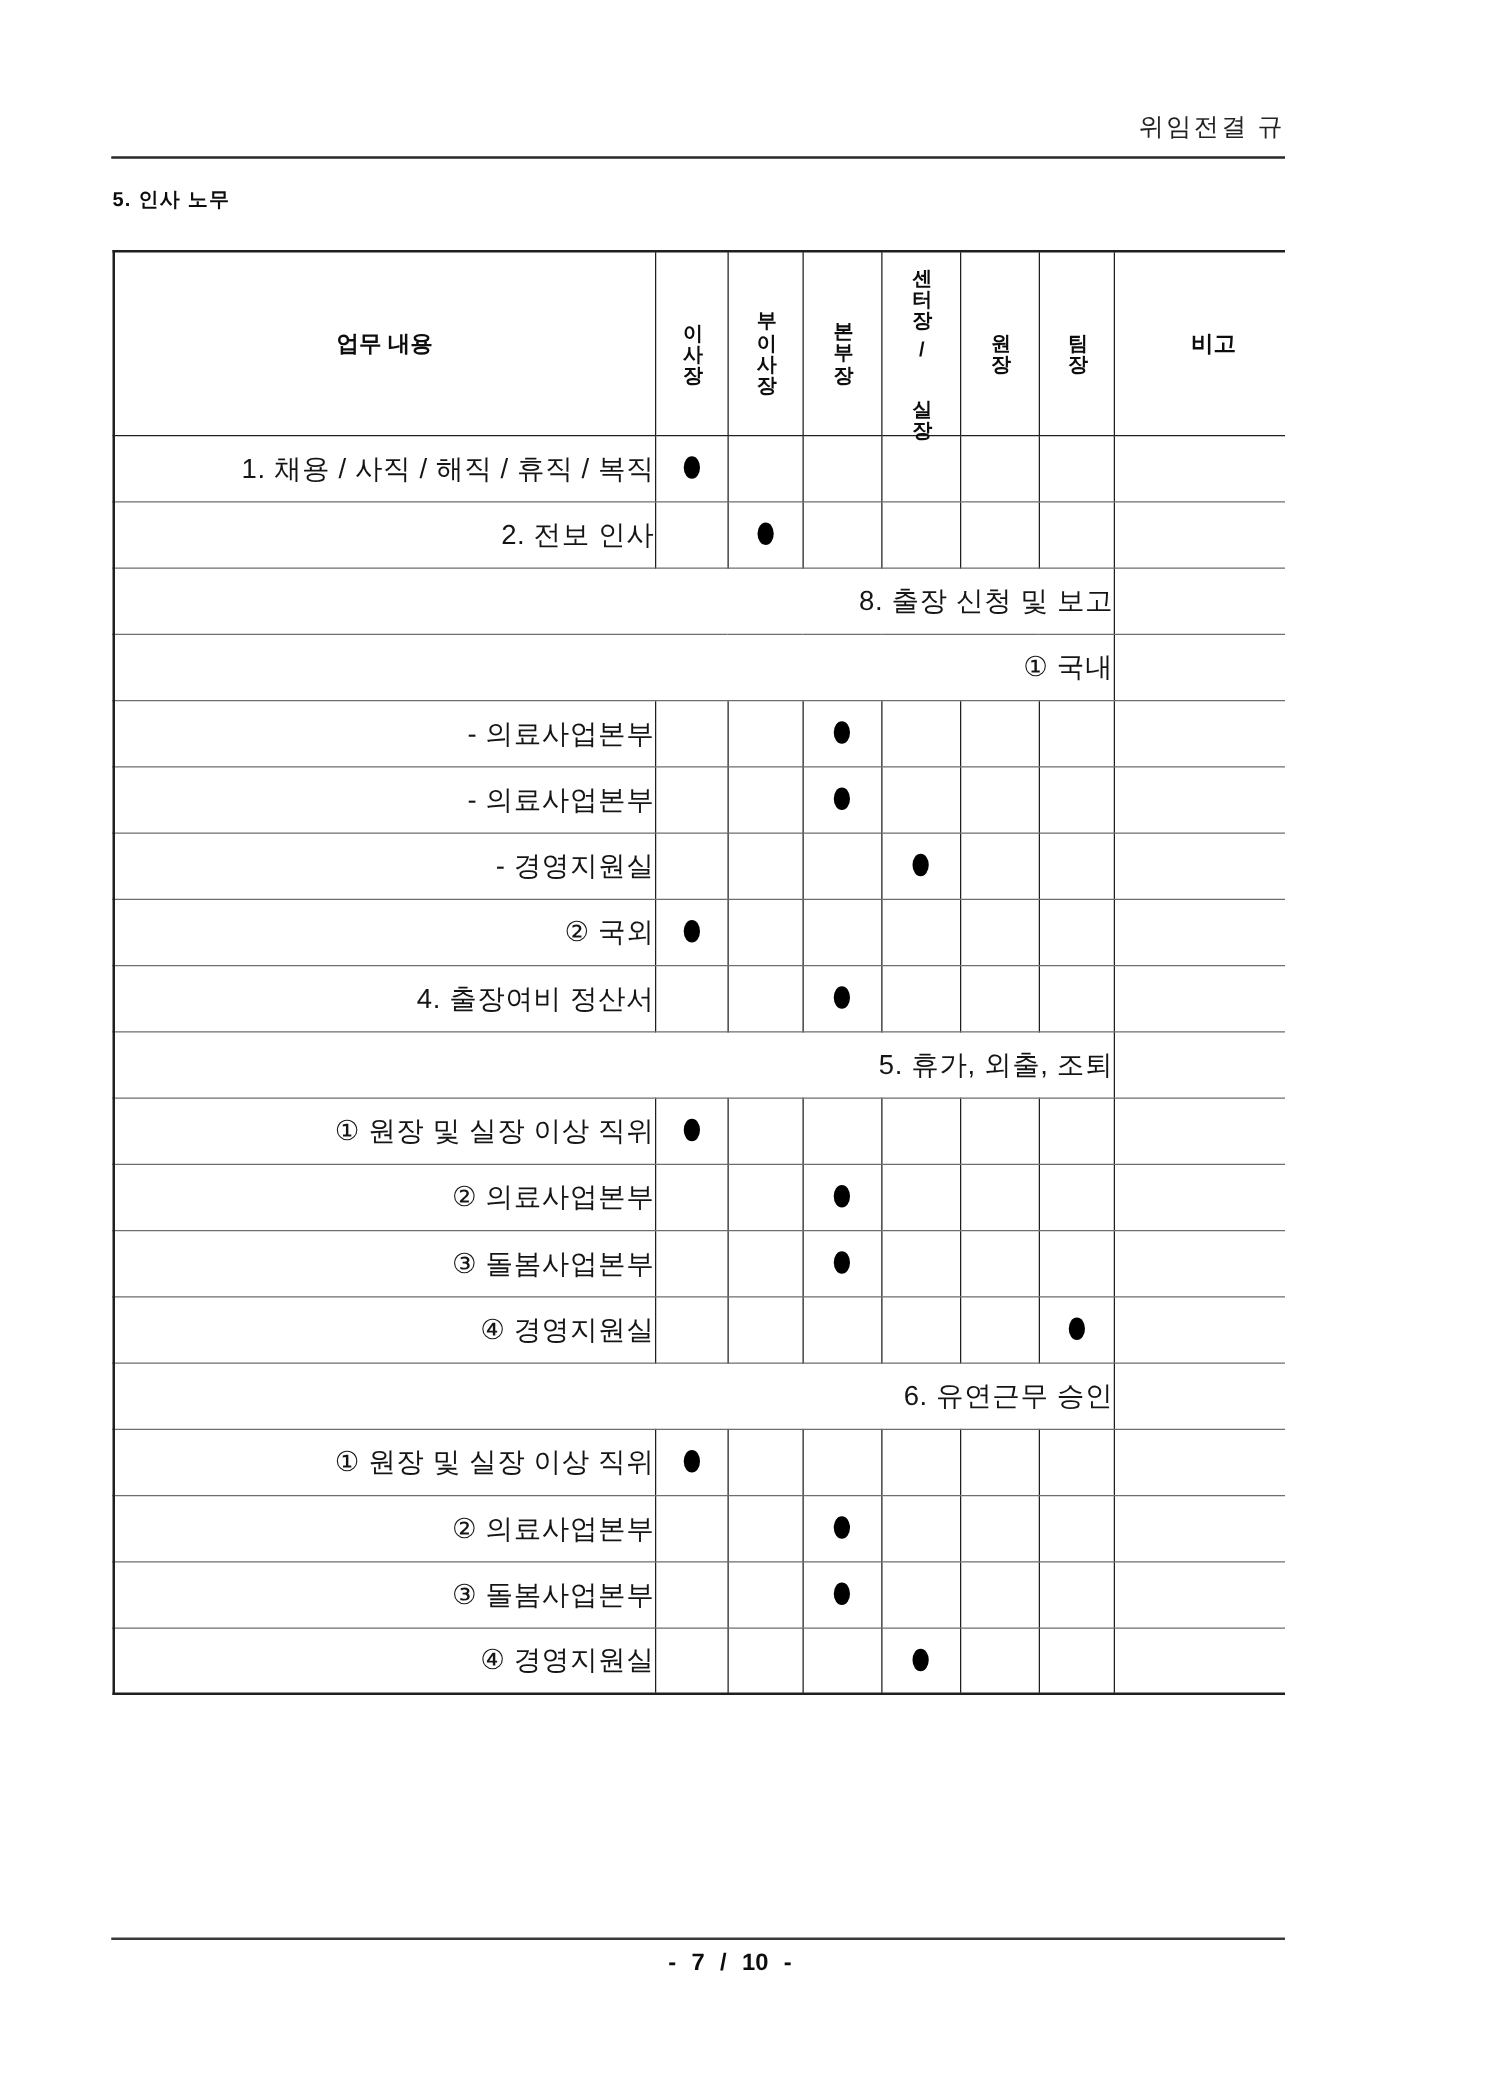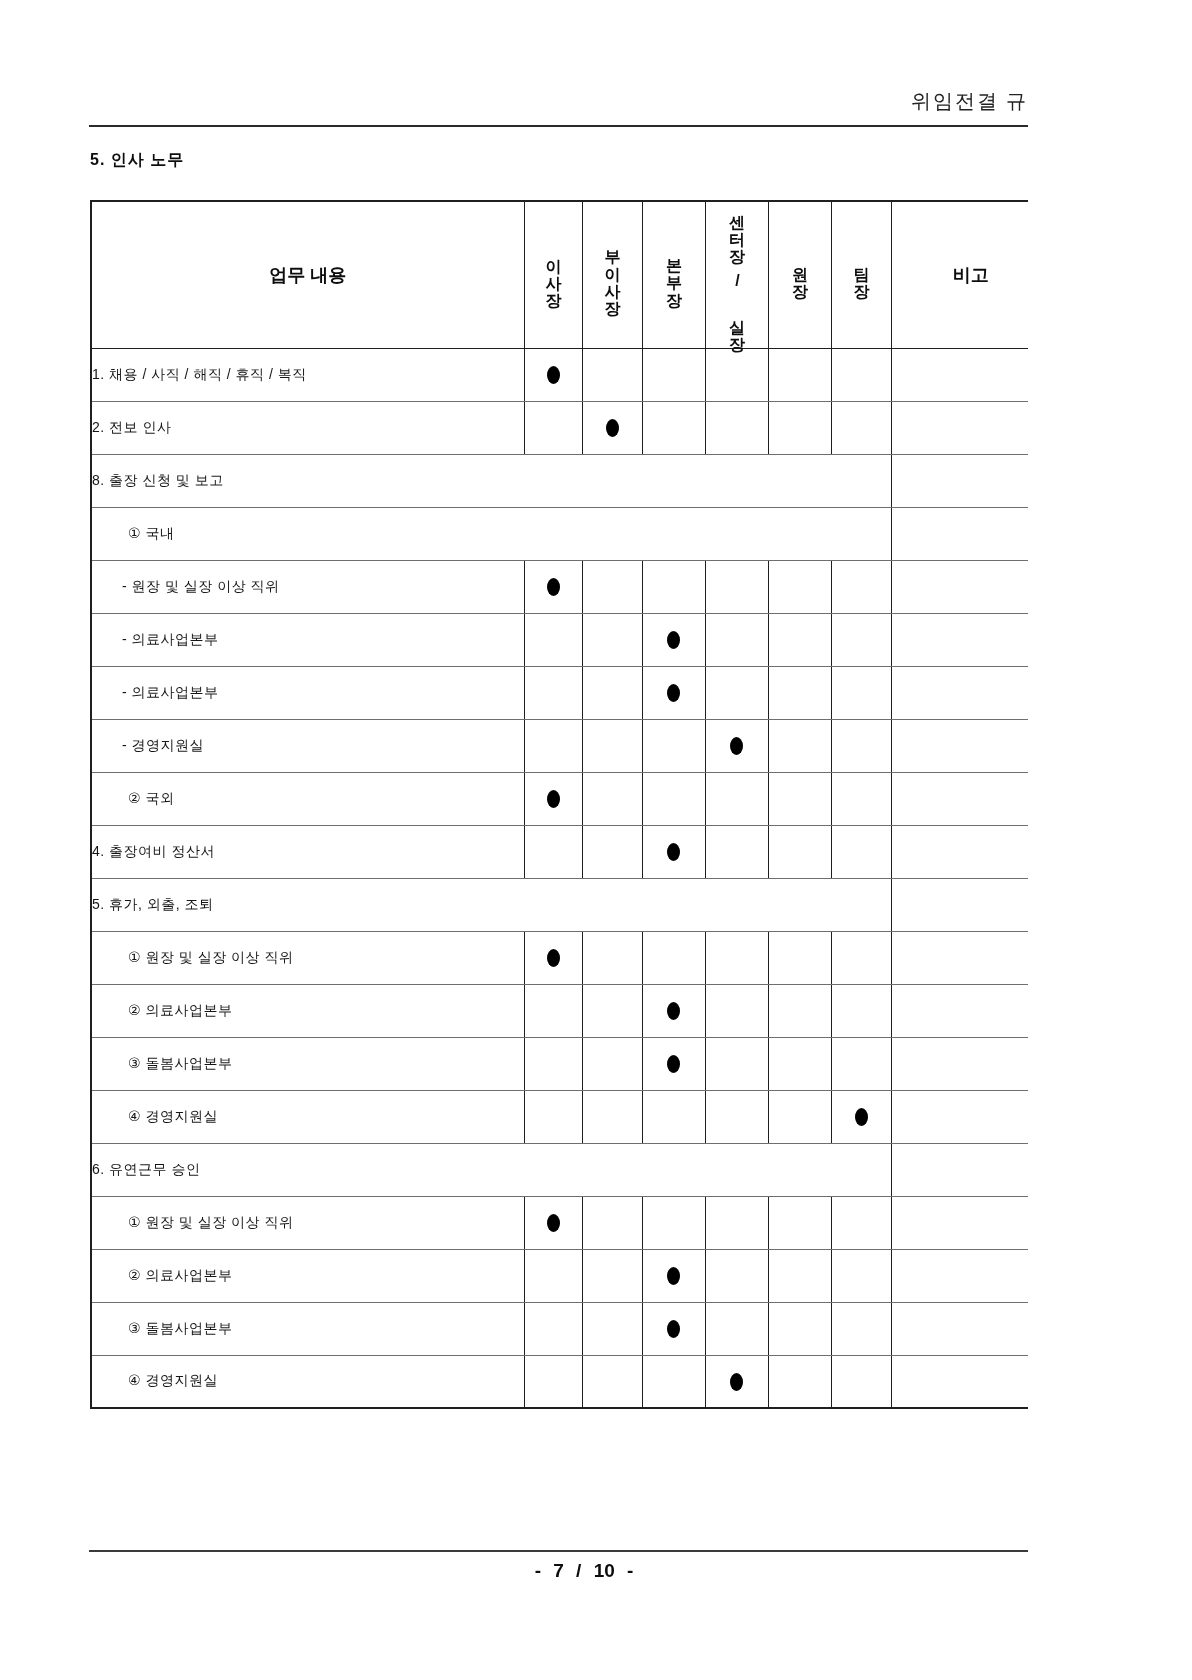--- a/index.html
+++ b/index.html
@@ -77,23 +77,23 @@
     display: inline-block;
     writing-mode: vertical-rl;
     text-orientation: upright;
     font-size: 16px;
     font-weight: bold;
     line-height: 1.05;
     letter-spacing: 1px;
     white-space: pre;
   }
   td.label-cell {
-    font-size: 14px;
+    font-size: 22px;
     color: #151515;
-    text-align: left;
+    text-align: right;
     vertical-align: middle;
     padding-left: 10px;
     letter-spacing: 0.5px;
     overflow: hidden;
     white-space: nowrap;
   }
   td.label-cell.indent-1 { padding-left: 36px; }
   td.label-cell.indent-2 { padding-left: 30px; }
   td.role-cell {
     text-align: center;
@@ -190,30 +190,20 @@
         </tr>
         <tr>
           <td class="label-cell indent-0" colspan="7">8. 출장 신청 및 보고</td>
           <td class="note-cell"></td>
         </tr>
         <tr>
           <td class="label-cell indent-1" colspan="7">① 국내</td>
           <td class="note-cell"></td>
         </tr>
         <tr>
-          <td class="label-cell indent-2">- 원장 및 실장 이상 직위</td>
-          <td class="role-cell"><span class="mark"></span></td>
-          <td class="role-cell"></td>
-          <td class="role-cell"></td>
-          <td class="role-cell"></td>
-          <td class="role-cell"></td>
-          <td class="role-cell"></td>
-          <td class="note-cell"></td>
-        </tr>
-        <tr>
           <td class="label-cell indent-2">- 의료사업본부</td>
           <td class="role-cell"></td>
           <td class="role-cell"></td>
           <td class="role-cell"><span class="mark"></span></td>
           <td class="role-cell"></td>
           <td class="role-cell"></td>
           <td class="role-cell"></td>
           <td class="note-cell"></td>
         </tr>
         <tr>

